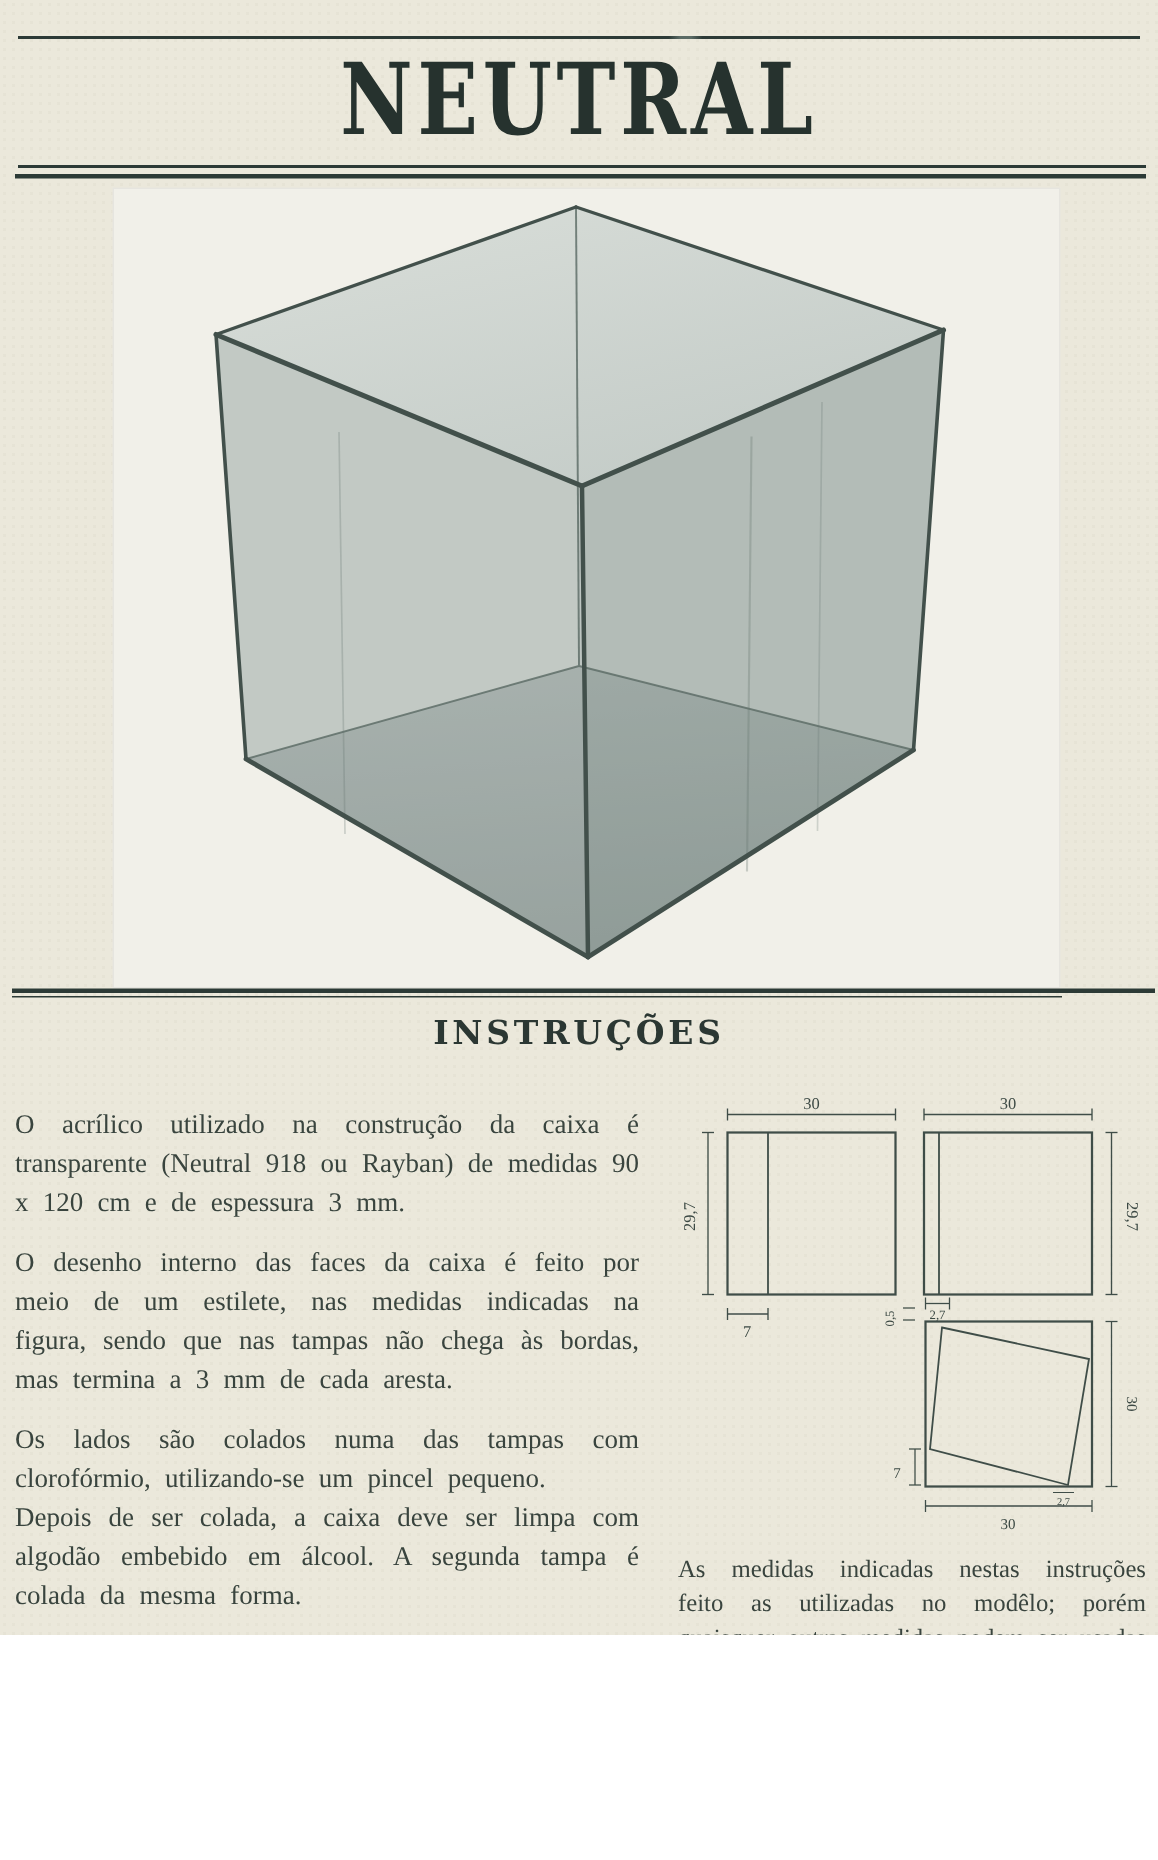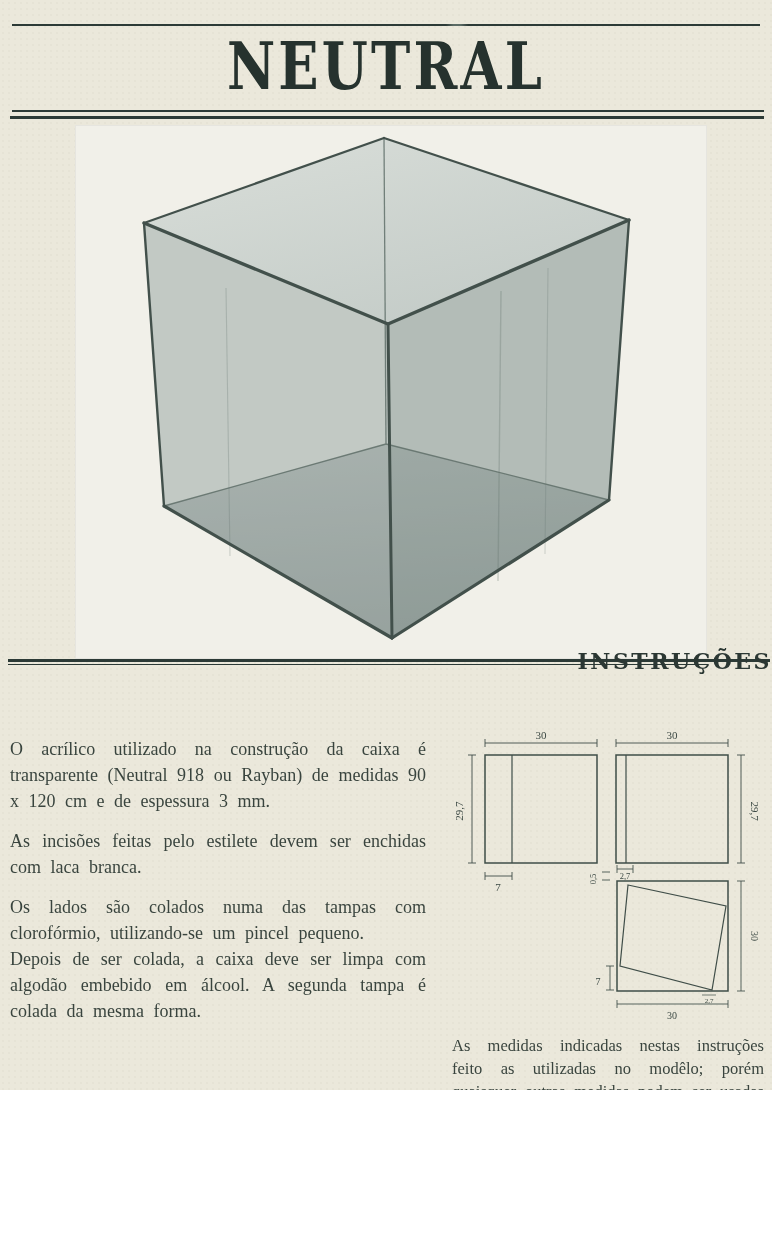--- a/index.html
+++ b/index.html
@@ -30,22 +30,22 @@
     text-align:center;font-weight:bold;font-size:66px;line-height:72px;
     letter-spacing:4px;color:#26322e;
     transform:scaleX(0.80);transform-origin:50% 50%;
     font-family:"DejaVu Serif","Liberation Serif",serif;
   }
   .photo{
     position:absolute;left:75px;top:125px;width:630px;height:532px;
     background:#f1f0e9;border:1px solid rgba(60,70,65,0.06);
   }
   .section-heading{
-    position:absolute;left:0;right:0;top:648px;
-    text-align:right;font-weight:bold;font-size:22px;letter-spacing:2.5px;
+    position:absolute;left:0;right:0;top:676px;
+    text-align:center;font-weight:bold;font-size:22px;letter-spacing:2.5px;
     color:#2b3733;font-family:"DejaVu Serif","Liberation Serif",serif;
   }
   .col-left{
     position:absolute;left:10px;top:736px;width:428px;
     font-size:18px;line-height:26px;text-align:justify;
     word-spacing:5px;color:#39443e;
   }
   .col-left p{margin:0;}
   .col-left .group{margin:0 12px 14px 0;}
   .col-left .group:last-child{margin-bottom:0;}
@@ -118,21 +118,21 @@
   <div class="rule rule-section-a"></div>
   <div class="rule rule-section-b"></div>
 
   <div class="section-heading">INSTRUÇÕES</div>
 
   <div class="col-left">
     <div class="group">
       <p>O acrílico utilizado na construção da caixa é transparente (Neutral 918 ou Rayban) de medidas 90 x 120 cm e de espessura 3 mm.</p>
     </div>
     <div class="group">
-      <p>As incisões feitas pelo estilete devem ser enchidas com laca branca.</p>
+      <p>O desenho interno das faces da caixa é feito por meio de um estilete, nas medidas indicadas na figura, sendo que nas tampas não chega às bordas, mas termina a 3 mm de cada aresta.</p>
     </div>
     <div class="group">
       <p>Os lados são colados numa das tampas com clorofórmio, utilizando-se um pincel pequeno.</p>
       <p>Depois de ser colada, a caixa deve ser limpa com algodão embebido em álcool. A segunda tampa é colada da mesma forma.</p>
     </div>
   </div>
 
   <svg class="diagrams" viewBox="0 0 322 308">
 
     <g stroke="#3f4d48" fill="none">

